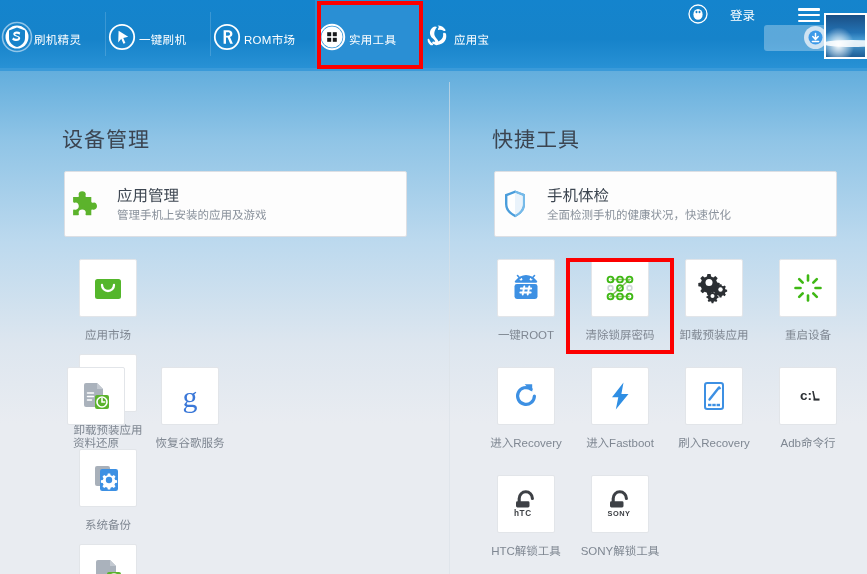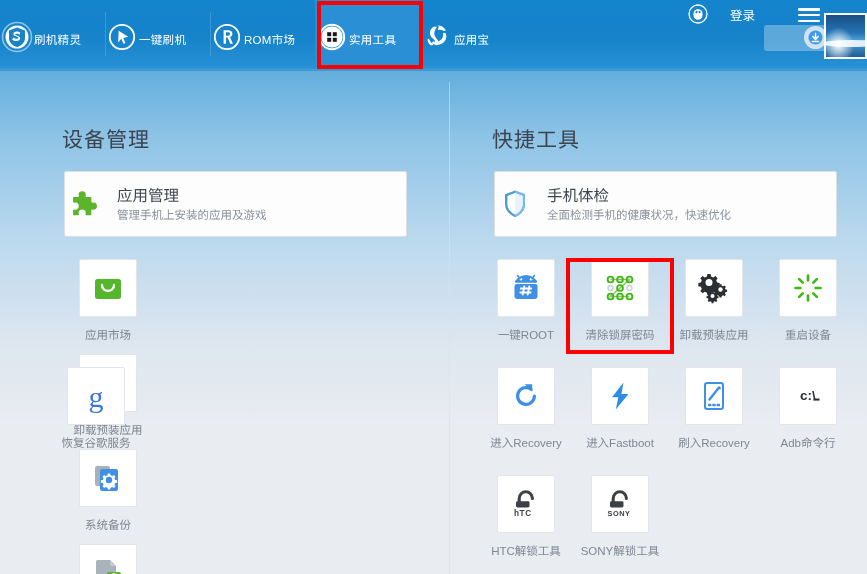--- a/index.html
+++ b/index.html
@@ -307,20 +307,33 @@
             <path d="M25 21.6V25h2.7" stroke="#ffffff" stroke-width="1.6" stroke-linecap="round" fill="none"></path>
           </svg>
         </span>
         <span class="cap">系统还原</span>
       </div>
     </div>
 
     <div class="grid" style="position:absolute; left:49px; top:296px; width:380px;">
 
 
+      <div class="tile">
+        <span class="box">
+          <svg width="38" height="38" viewBox="0 0 38 38">
+            <path d="M9 6h11l6 6v16a2 2 0 0 1-2 2H9a2 2 0 0 1-2-2V8a2 2 0 0 1 2-2Z" fill="#aab2bc"></path>
+            <path d="M20 6l6 6h-6Z" fill="#c3c9d1"></path>
+            <path d="M10.5 16h6M10.5 19.5h6M10.5 23h4" stroke="#ffffff" stroke-width="1.5" stroke-linecap="round"></path>
+            <rect x="18" y="18" width="14" height="14" rx="2" fill="#5bb32c"></rect>
+            <circle cx="25" cy="25" r="5" fill="none" stroke="#ffffff" stroke-width="1.6"></circle>
+            <path d="M25 21.6V25h2.7" stroke="#ffffff" stroke-width="1.6" stroke-linecap="round" fill="none"></path>
+          </svg>
+        </span>
+        <span class="cap">资料还原</span>
+      </div>
 
       <div class="tile">
         <span class="box">
           <svg width="38" height="38" viewBox="0 0 38 38">
             <text x="19" y="30" text-anchor="middle" font-family="'Liberation Serif', serif" font-size="30" fill="#3b78d8">g</text>
           </svg>
         </span>
         <span class="cap">恢复谷歌服务</span>
       </div>
     </div>

